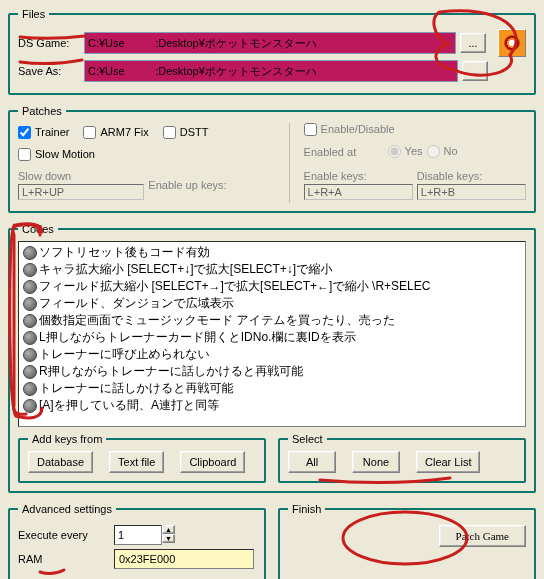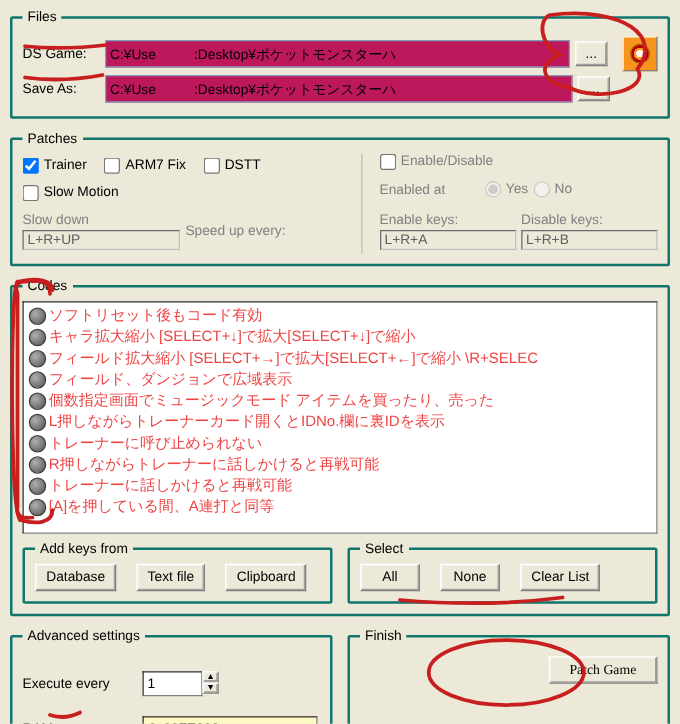--- a/index.html
+++ b/index.html
@@ -88,36 +88,36 @@
     background:#fff;
     border:1px inset #808080;
     height: 180px;
     overflow-y: scroll;
     padding: 2px 0;
   }
   .code-item {
     display:flex; align-items:center; gap:2px;
     padding: 0 4px;
     font-size: 12px;
-    color: #ef4444;
+    color: #000000;
     white-space: nowrap;
     line-height: 17px;
   }
   .code-item .dot {
     width:12px;height:12px;border-radius:50%;
     background: radial-gradient(circle at 35% 35%, #b0b0b0, #505050);
     border:1px solid #404040;
     flex:none;
   }
   .hgroups { display:flex; gap:12px; margin-top:6px; }
   .hgroups fieldset { flex:1; margin:0; }
   .btn-row { display:flex; gap:16px; }
   .bottom { display:flex; gap:12px; margin-top:8px; }
   .bottom fieldset { flex:1; margin:0; }
-  .adv-row { display:flex; align-items:center; gap:6px; margin:16px 0; }
+  .adv-row { display:flex; align-items:center; gap:6px; margin:4px 0; }
   .adv-row .albl { width:90px; }
   .spin { display:flex; align-items:stretch; }
   .spin input { border:1px inset #808080; background:#fff; width:40px; padding:1px 3px; font:inherit; text-align:left; height:16px;}
   .spin .ud { display:flex; flex-direction:column; }
   .spin .ud button { min-height:9px; height:9px; padding:0 2px; font-size:7px; line-height:7px; }
   .raminput { border:1px inset #808080; background:#fef9c3; padding:1px 4px; font:inherit; width:130px; height:16px; }
 
   
   svg.annot {
     position:absolute; left:0; top:0; width:544px; height:579px;
@@ -178,21 +178,21 @@
         <label class="chk">
           <input type="checkbox" style="">
           <span>Slow Motion</span>
         </label>
         <div class="row keyrow">
           <div class="cell">
             <span class="sublbl">Slow down</span>
             <input class="small disabled" disabled="" value="L+R+UP" style="">
           </div>
           <div class="cell">
-            <span class="sublbl">Speed up every:</span>
+            <span class="sublbl">Enable up keys:</span>
           </div>
         </div>
       </div>
       <div class="divider"></div>
       <div class="pcol" style="flex:1.3">
         <label class="chk disabled">
           <input type="checkbox" style="">
           <span>Enable/Disable</span>
         </label>
         <div class="row">

